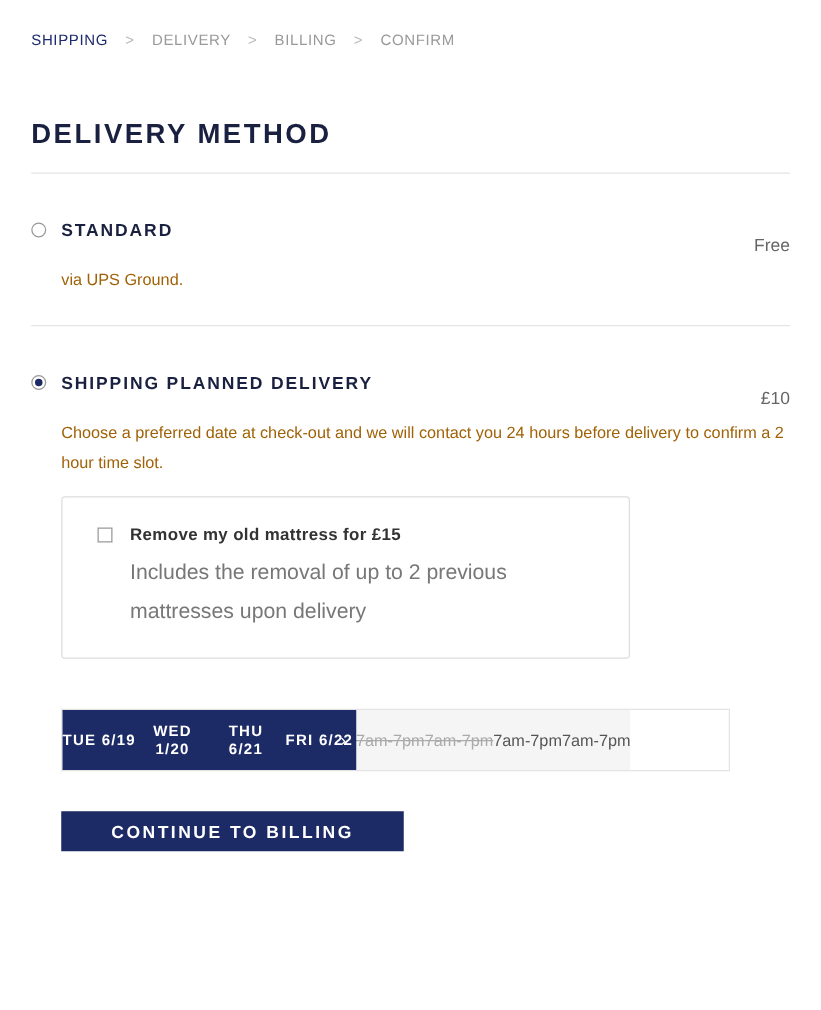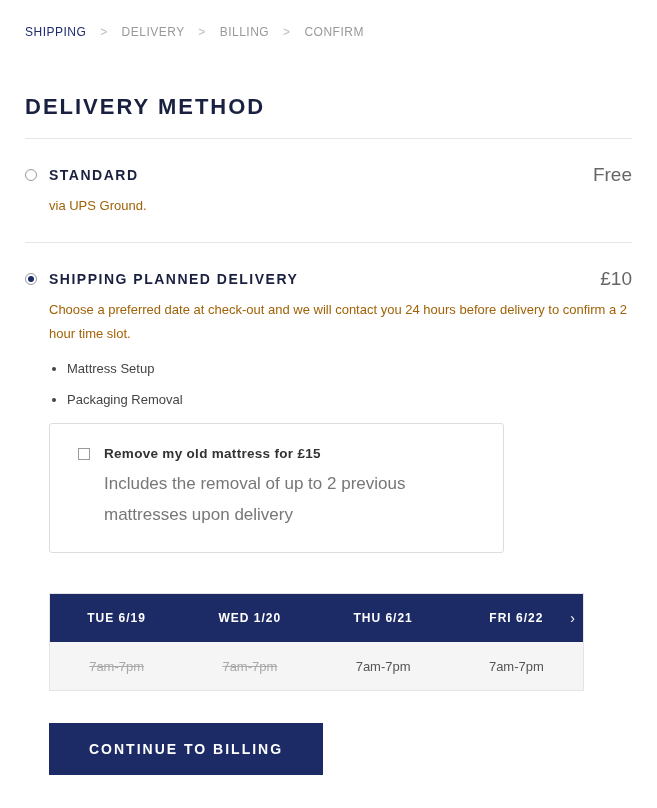--- a/index.html
+++ b/index.html
@@ -56,21 +56,22 @@
   .radio.selected .dot { display: block; }
   .option-title {
     font-size: 14px;
     font-weight: 800;
     letter-spacing: 1.5px;
     color: #1a2040;
     font-family: "Arial Black", Arial, sans-serif;
   }
   .option-price {
     color: #666;
-    font-size: 19px;
+    font-size: 14px;
+    margin-top: 24px;
   }
   .option-desc {
     margin-left: 24px;
     margin-top: 8px;
     font-size: 13px;
     color: #a16207;
     line-height: 1.8;
   }
   ul.features {
     margin: 16px 0 0 24px;
@@ -110,21 +111,21 @@
     color: #777;
     margin-top: 8px;
     line-height: 1.8;
   }
   .dates-wrap {
     margin-left: 24px;
     margin-top: 40px;
     width: 535px;
     border: 1px solid #e4e4e4;
     display: flex;
-    flex-direction: column;
+    flex-direction: row;
   }
   .dates-header {
     background: #1c2a66;
     color: #fff;
     display: flex;
     align-items: center;
     height: 48px;
     position: relative;
   }
   .dates-header .col {
@@ -160,21 +161,21 @@
     color: #aaa;
     text-decoration: line-through;
   }
   .dates-body .slot.available { cursor: pointer; }
   .cta-button {
     margin-left: 24px;
     margin-top: 32px;
     background: #1c2a66;
     color: #fff;
     border: none;
-    padding: 18px 40px;
+    padding: 8px 40px;
     font-size: 14px;
     font-weight: 800;
     letter-spacing: 2px;
     cursor: pointer;
     font-family: "Arial Black", Arial, sans-serif;
   }
 </style>
 </head>
 <body>
 
@@ -209,24 +210,20 @@
     <div class="left">
       <span class="radio selected">
           <span class="dot"></span>
         </span>
       <span class="option-title">SHIPPING PLANNED DELIVERY</span>
     </div>
     <span class="option-price">£10</span>
   </div>
   <div class="option-desc">Choose a preferred date at check-out and we will contact you 24 hours before delivery to confirm a 2 hour time slot.</div>
 
-  <ul class="features">
-    <li>Mattress Setup</li>
-    <li>Packaging Removal</li>
-  </ul>
 
   <div class="addon-box">
     <div class="addon-row">
       <span class="addon-check"></span>
       <div>
         <div class="addon-title">Remove my old mattress for £15</div>
         <div class="addon-desc">Includes the removal of up to 2 previous mattresses upon delivery</div>
       </div>
     </div>
   </div>

